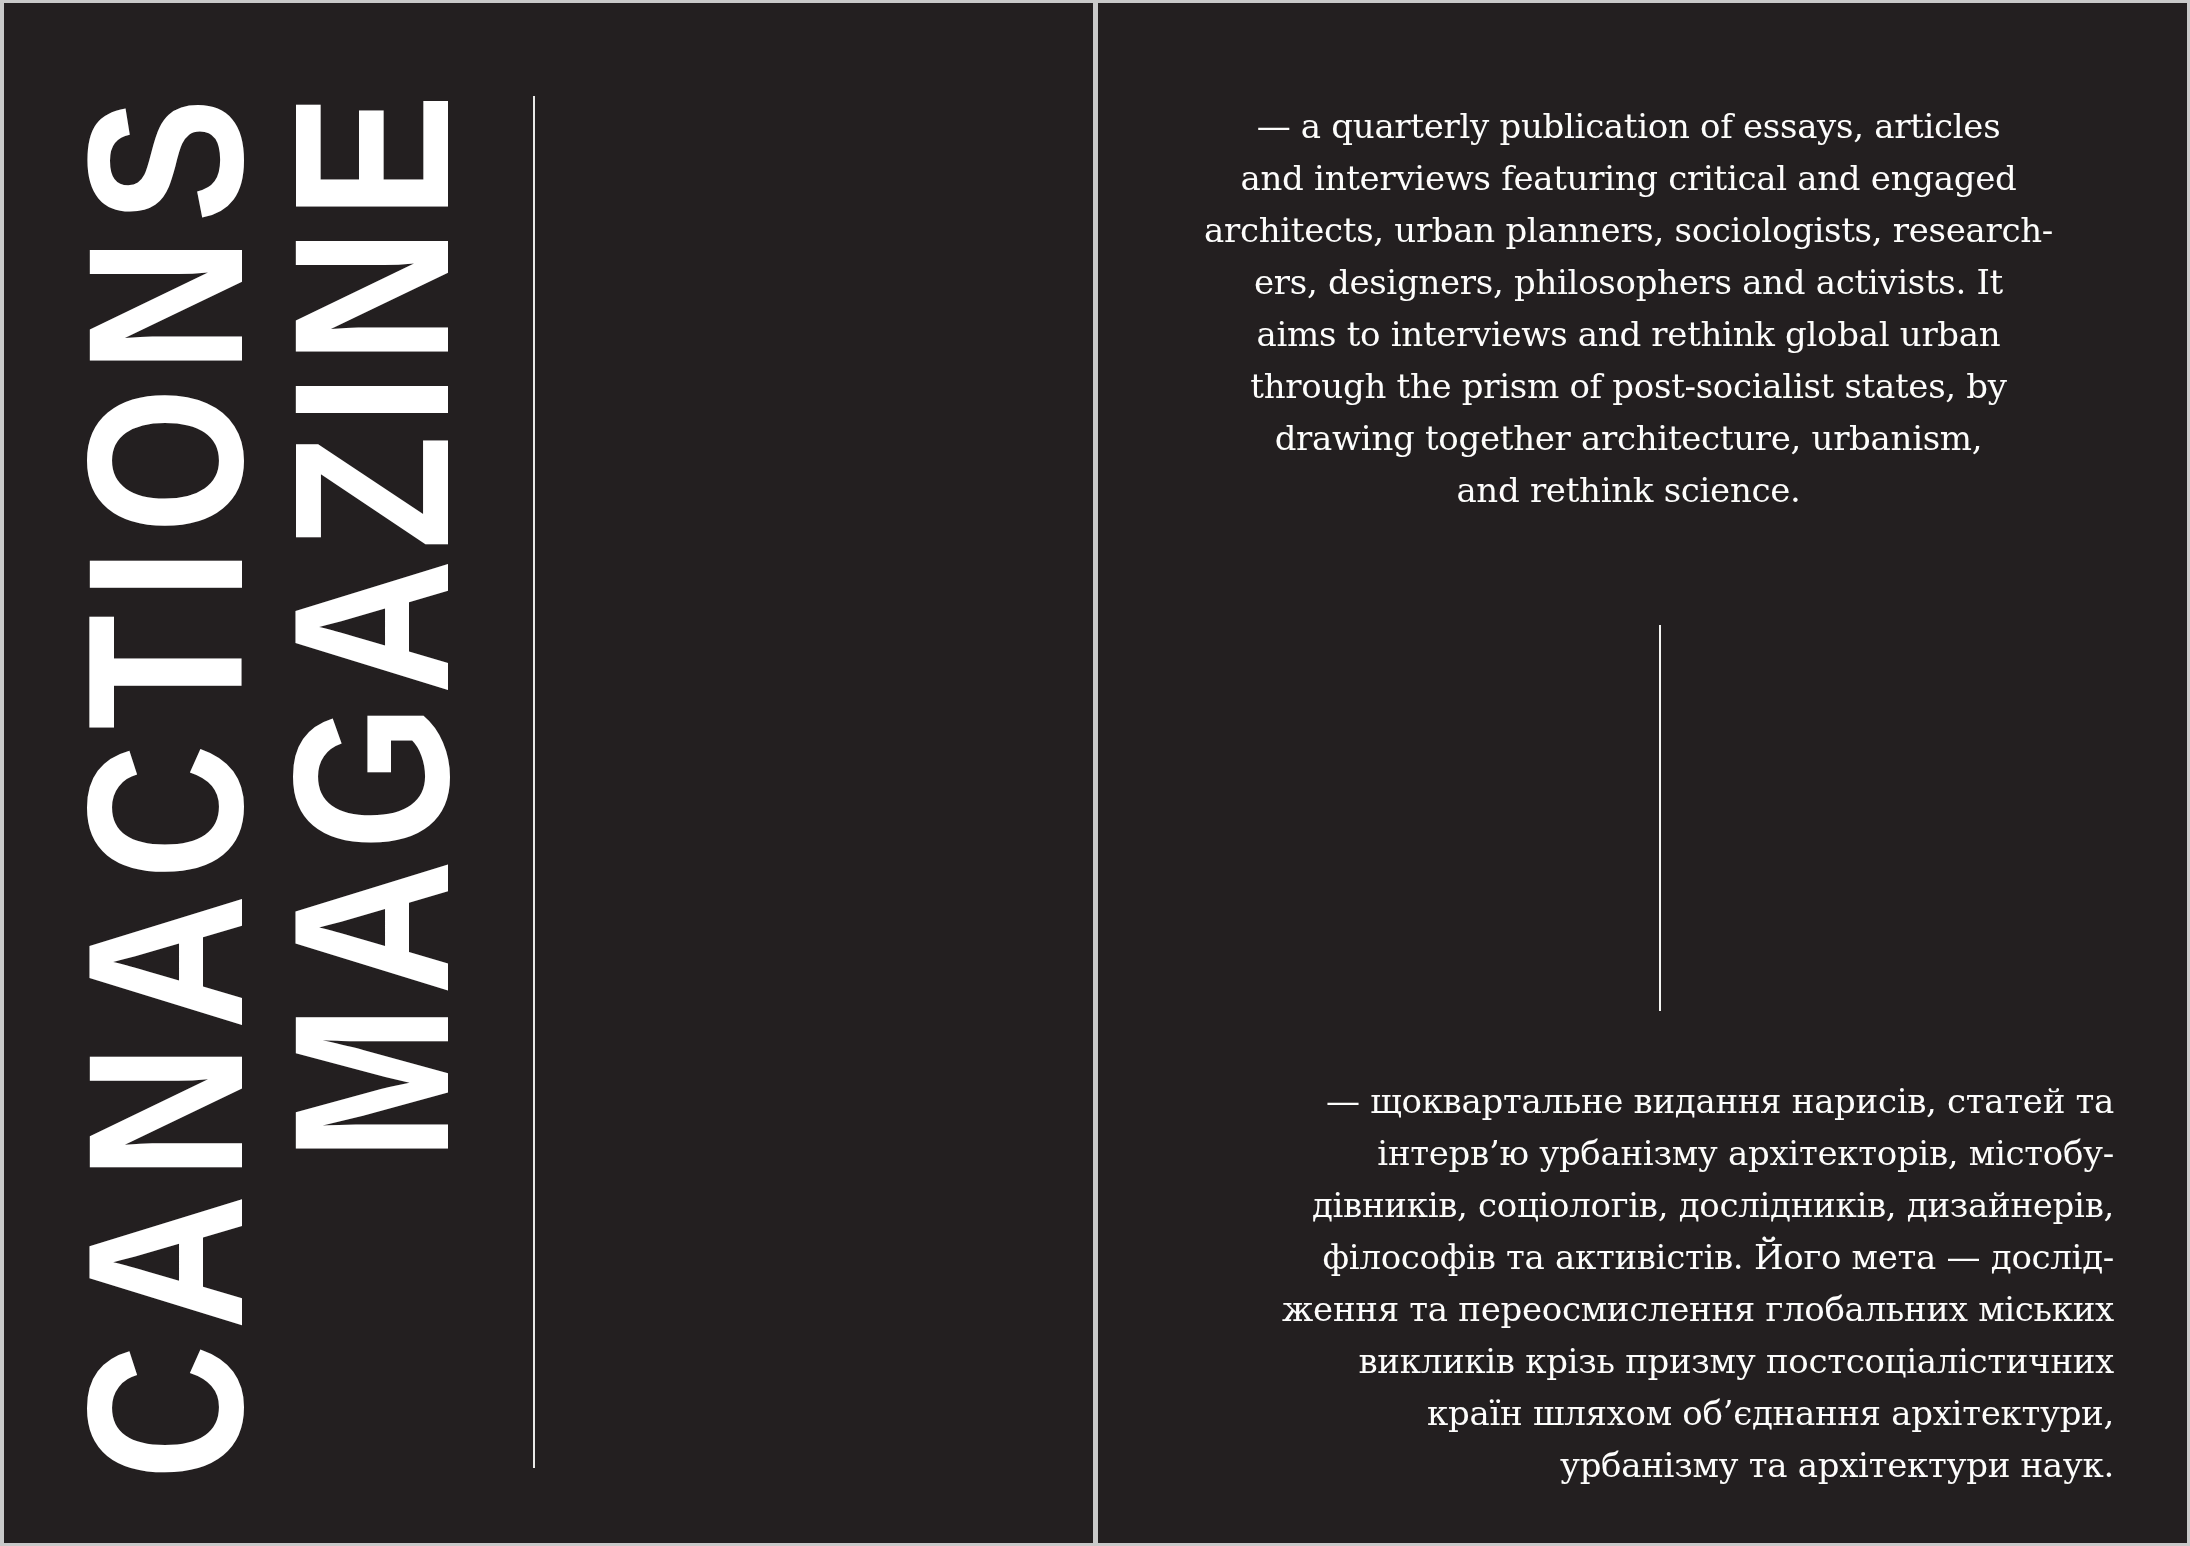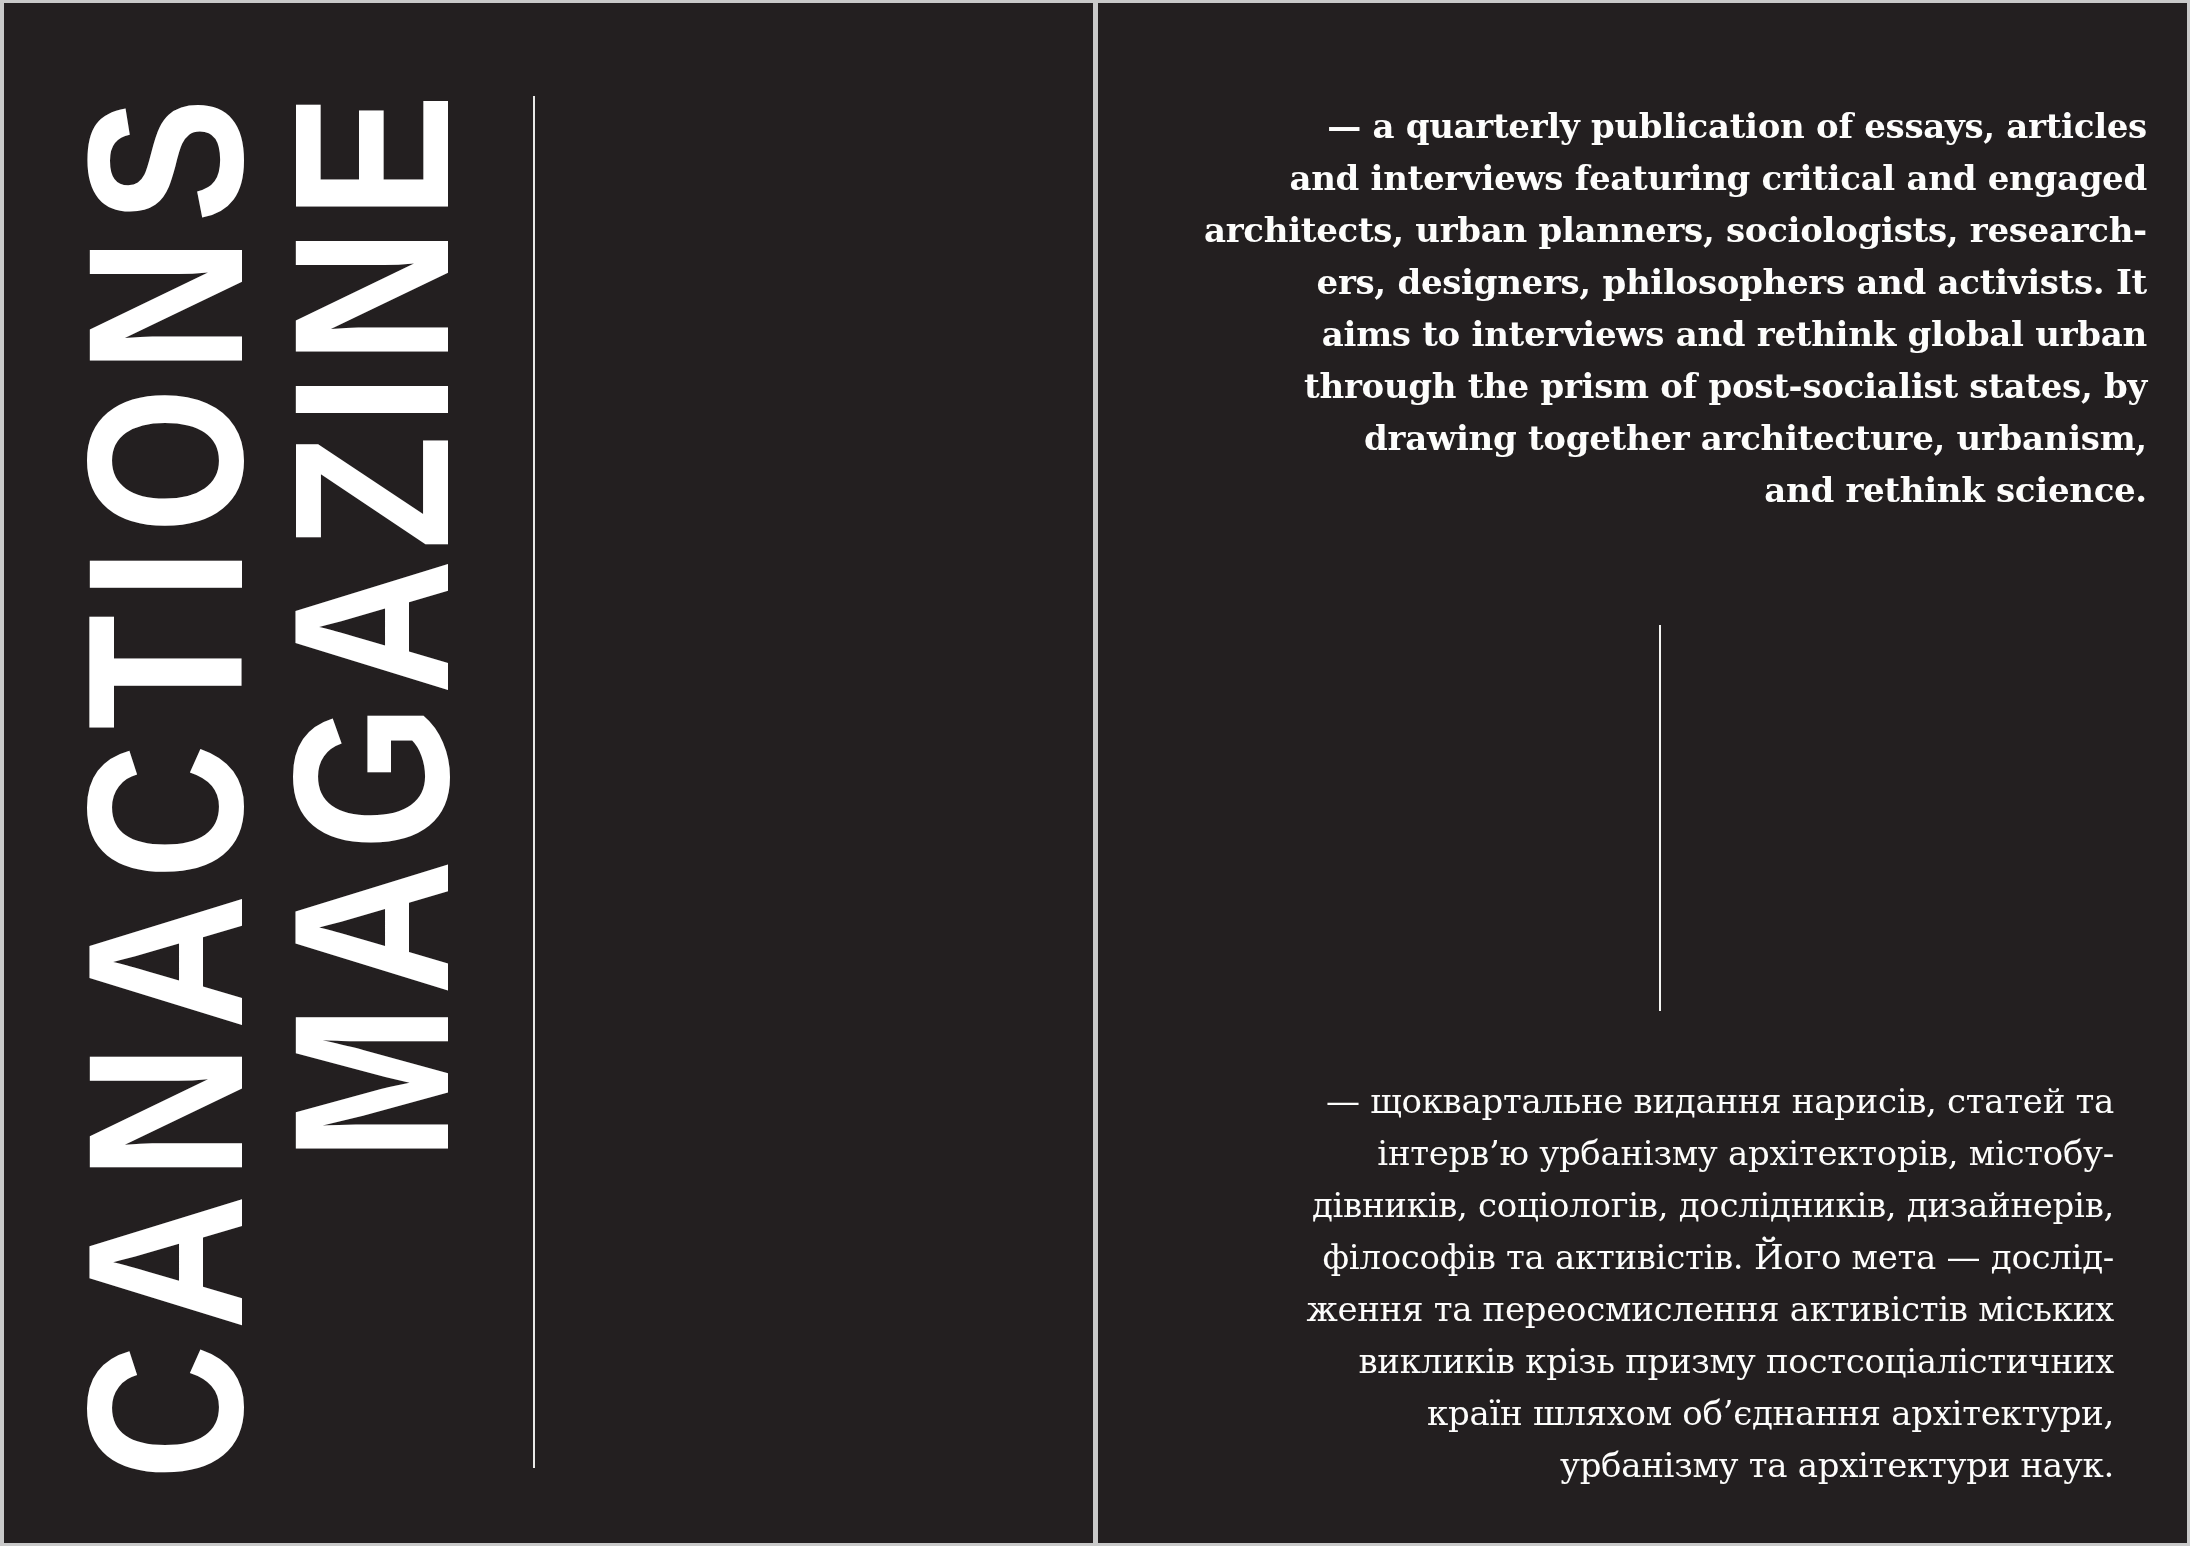--- a/index.html
+++ b/index.html
@@ -53,21 +53,21 @@
   
   .para {
     position: absolute;
     color: #fdfdfc;
     font-family: "DejaVu Serif", serif;
     font-size: 34px;
     line-height: 52px;
     letter-spacing: -0.3px;
   }
   .para .line { white-space: nowrap; }
-  .en-block { left: 106px; top: 97px; text-align: right; font-weight: bold; }
+  .en-block { left: 106px; top: 97px; text-align: center; }
   .uk-block { right: 73px; top: 1072px; text-align: right; }
 </style>
 </head>
 <body>
 
 <div class="canvas">
 
   <div class="page page-left">
     <div class="rule rule-left"></div>
     <div class="vtitle vtitle-1">CANACTIONS</div>
@@ -87,21 +87,21 @@
       <div class="line">and rethink science.</div>
     </div>
 
     <div class="rule rule-mid"></div>
 
     <div class="para uk-block">
       <div class="line">— щоквартальне видання нарисів, статей та</div>
       <div class="line">інтерв’ю урбанізму архітекторів, містобу-</div>
       <div class="line">дівників, соціологів, дослідників, дизайнерів,</div>
       <div class="line">філософів та активістів. Його мета — дослід-</div>
-      <div class="line">ження та переосмислення активістів міських</div>
+      <div class="line">ження та переосмислення глобальних міських</div>
       <div class="line">викликів крізь призму постсоціалістичних</div>
       <div class="line">країн шляхом об’єднання архітектури,</div>
       <div class="line">урбанізму та архітектури наук.</div>
     </div>
 
   </div>
 
 </div>
 
 </body></html>

